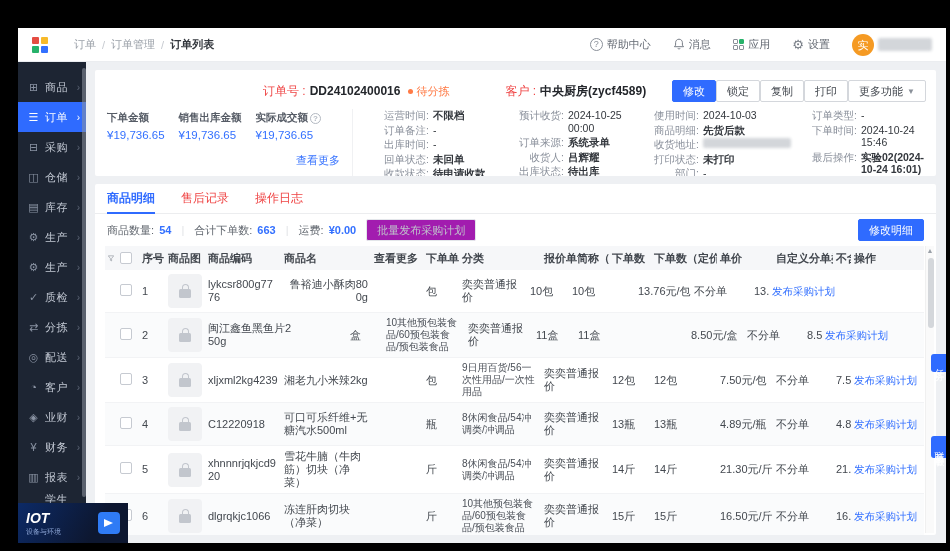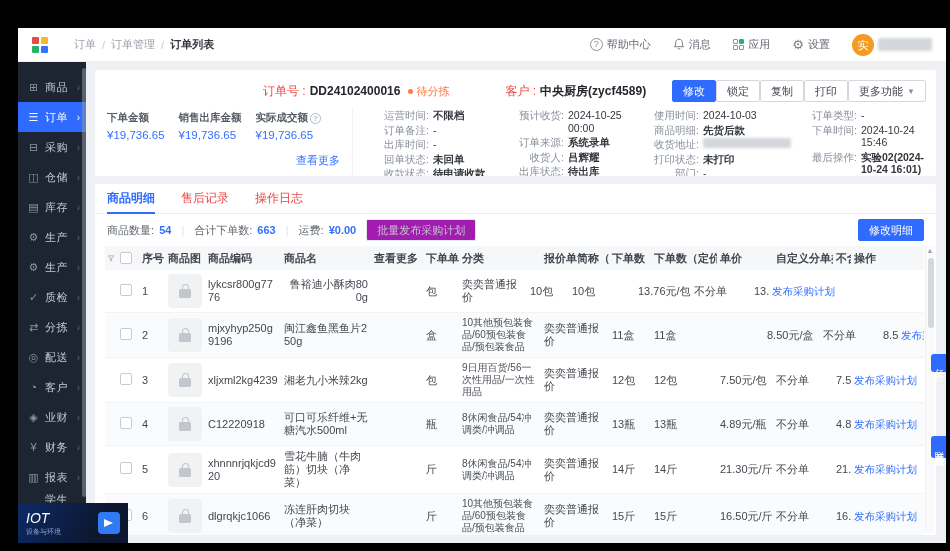--- a/index.html
+++ b/index.html
@@ -36,21 +36,21 @@
   .sb-list { padding-top:10px; }
   .sb-item { height:30px; display:flex; align-items:center; padding:0 6px 0 9px; cursor:pointer; }
   .sb-item .ic { width:13px; font-size:11px; color:#8a93a3; margin-right:5px; text-align:center; }
   .sb-item .lb { flex:1; font-size:11px; color:#c3c9d4; letter-spacing:.5px; }
   .sb-item .ch { font-size:10px; color:#5a6374; }
   .sb-item.active { background:#2f6bff; }
   .sb-item.active .lb, .sb-item.active .ic, .sb-item.active .ch { color:#fff; }
   .iot { position:absolute; left:0; bottom:0; width:110px; height:40px; z-index:25;
     background:linear-gradient(120deg,#0c2a66 0%,#0d1730 70%); display:flex; align-items:center;
     padding:0 8px; overflow:hidden; }
-  .iot .t1 { color:#fff; font-weight:normal; font-size:14px; font-style:italic; }
+  .iot .t1 { color:#fff; font-weight:bold; font-size:14px; font-style:italic; }
   .iot .t2 { color:#8fa8d8; font-size:7px; margin-top:1px; }
   .iot .cube { margin-left:auto; width:22px; height:22px; background:#2f7bf5; border-radius:4px;
     position:relative; }
   .iot .cube:before { content:""; position:absolute; left:6px; top:7px; border-left:9px solid #fff;
     border-top:4px solid transparent; border-bottom:4px solid transparent; }
 
   
   .content { position:absolute; left:68px; top:34px; right:0; bottom:0; padding:8px 10px 0 9px; }
   .card { background:#fff; border-radius:2px; }
 
@@ -465,21 +465,20 @@
             <div class="trow even">
               <div class="td" style="flex: 0 0 auto; width: 12px;"></div>
               <div class="td" style="flex: 0 0 auto; width: 22px;"><span class="cb"></span></div>
               <div class="td" style="flex: 0 0 auto; width: 26px;">2</div>
               <div class="td" style="flex: 0 0 auto; width: 40px;">
                 <div class="imgph">
                   <i class="locks"></i>
                   <i class="lockb"></i>
                 </div>
               </div>
-              <div class="td" style="flex: 0 0 auto; width: 76px;">mjxyhyp250g9196</div>
               <div class="td" style="flex: 0 0 auto; width: 90px;">闽江鑫鱼黑鱼片250g</div>
               <div class="td" style="flex: 0 0 auto; width: 52px;"></div>
               <div class="td" style="flex: 0 0 auto; width: 36px;">盒</div>
               <div class="td cat" style="flex: 0 0 auto; width: 82px;">10其他预包装食品/60预包装食品/预包装食品</div>
               <div class="td" style="flex: 0 0 auto; width: 68px;">奕奕普通报价</div>
               <div class="td num" style="flex: 0 0 auto; width: 42px;">11盒</div>
               <div class="td num" style="flex: 0 0 auto; width: 66px;">11盒</div>
               <div class="td num" style="flex: 0 0 auto; width: 56px; margin-left: 47px;">8.50元/盒</div>
               <div class="td" style="flex: 0 0 auto; width: 60px;">不分单</div>
               <div class="td num" style="flex: 0 0 auto; width: 18px;">8.50</div>

